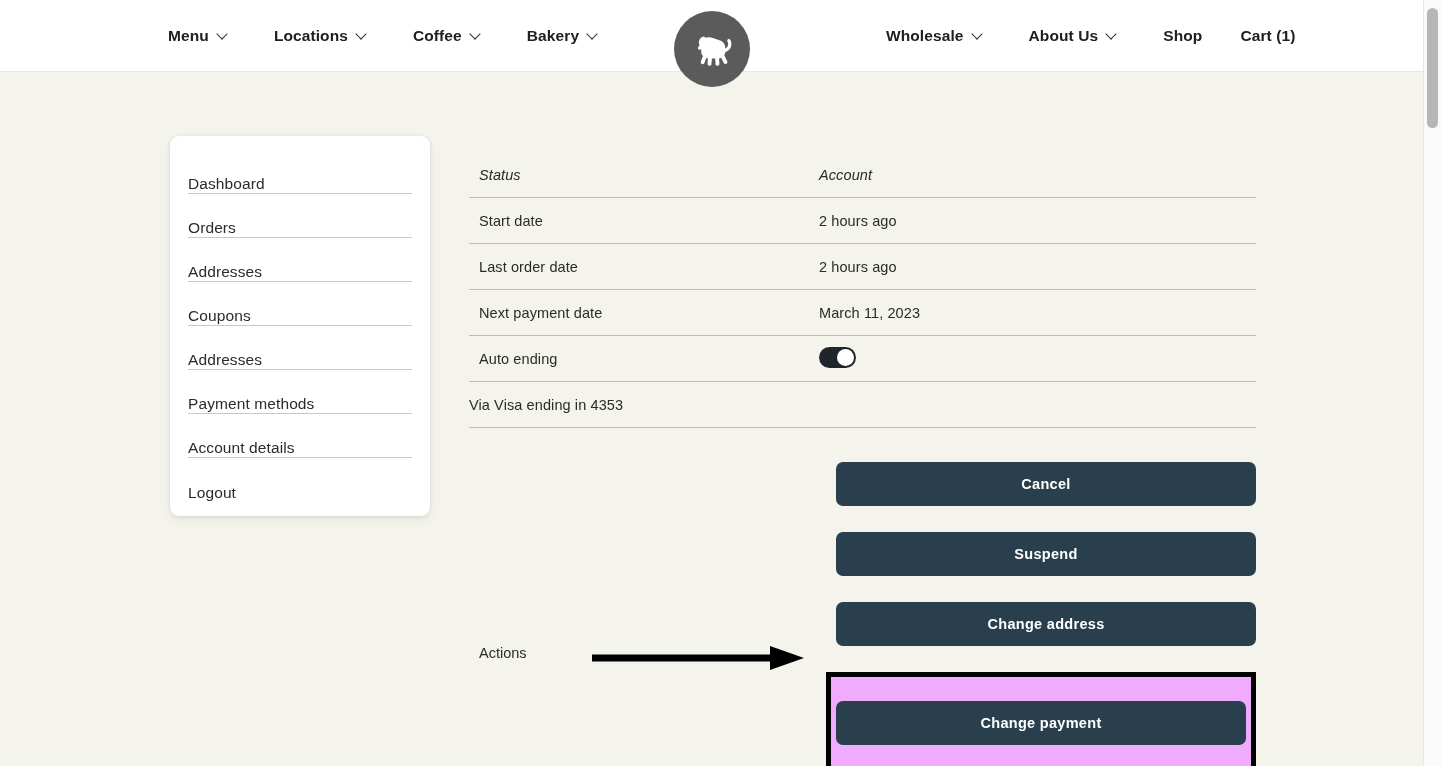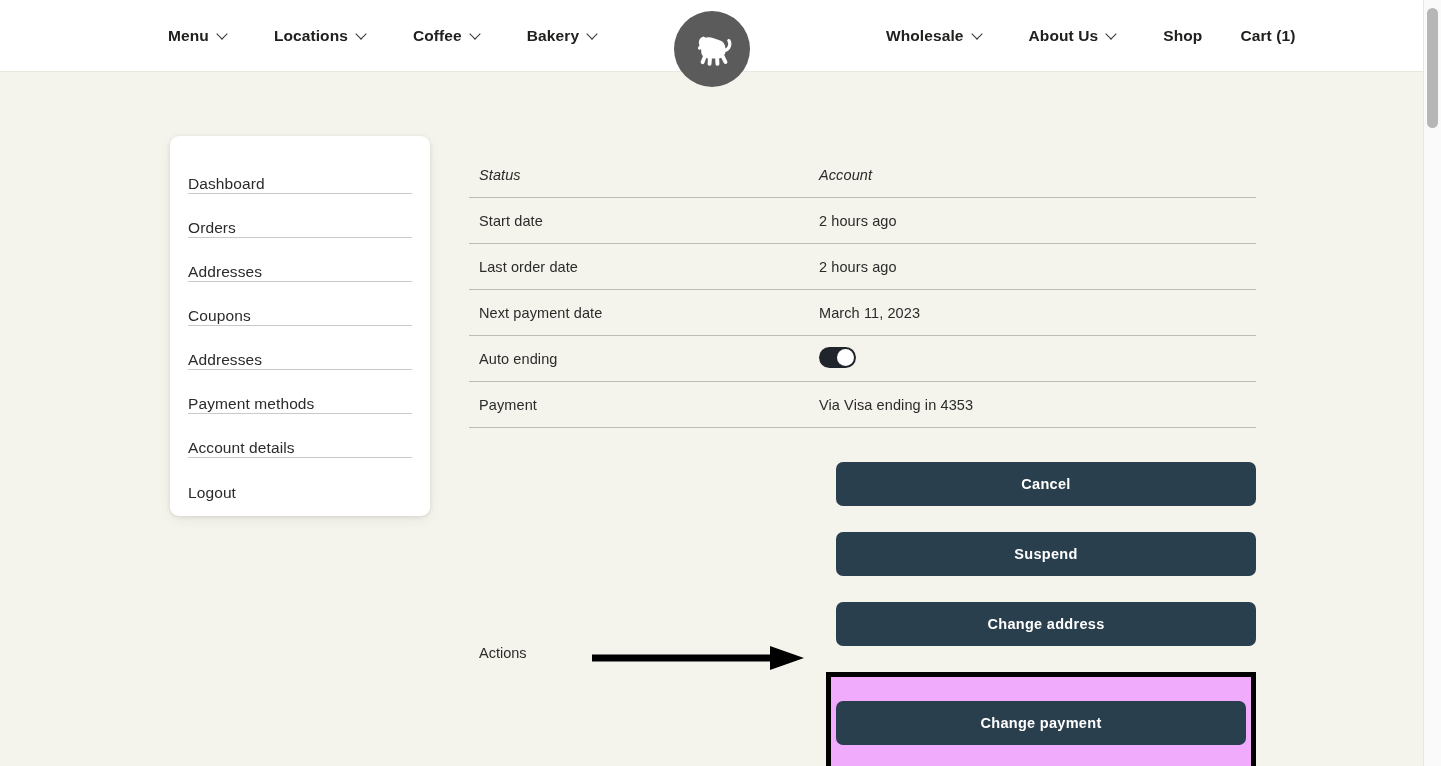--- a/index.html
+++ b/index.html
@@ -367,21 +367,20 @@
     </div>
 
     <div class="row">
       <div class="label">Auto ending</div>
       <div class="value">
         <span class="toggle"></span>
       </div>
     </div>
 
     <div class="row">
-      <div class="label">Payment</div>
       <div class="value">Via Visa ending in 4353</div>
     </div>
 
     <div id="actions-row">
       <div class="label">Actions</div>
       <div id="actions-col">
 
         <div class="btn-wrap">
           <button class="action-btn">Cancel</button>
         </div>

